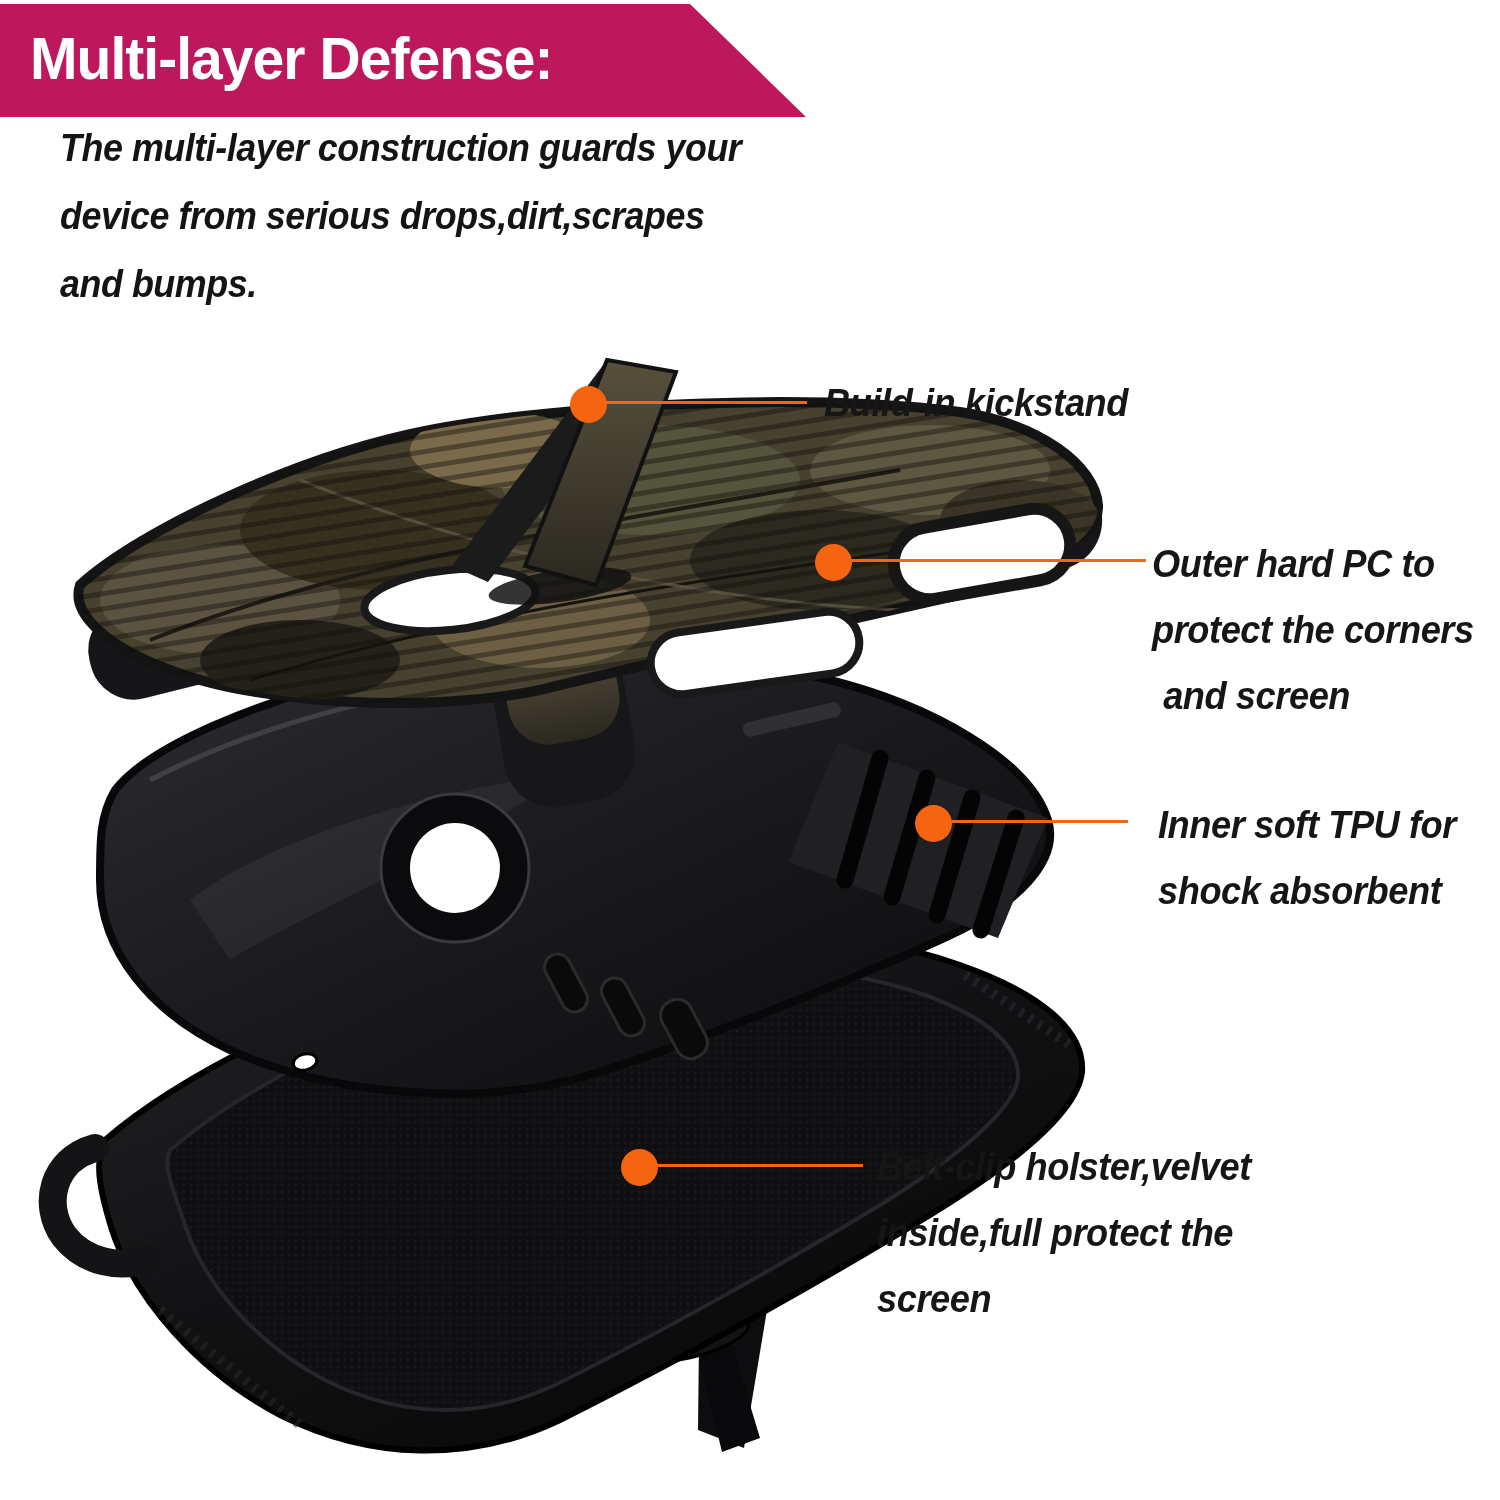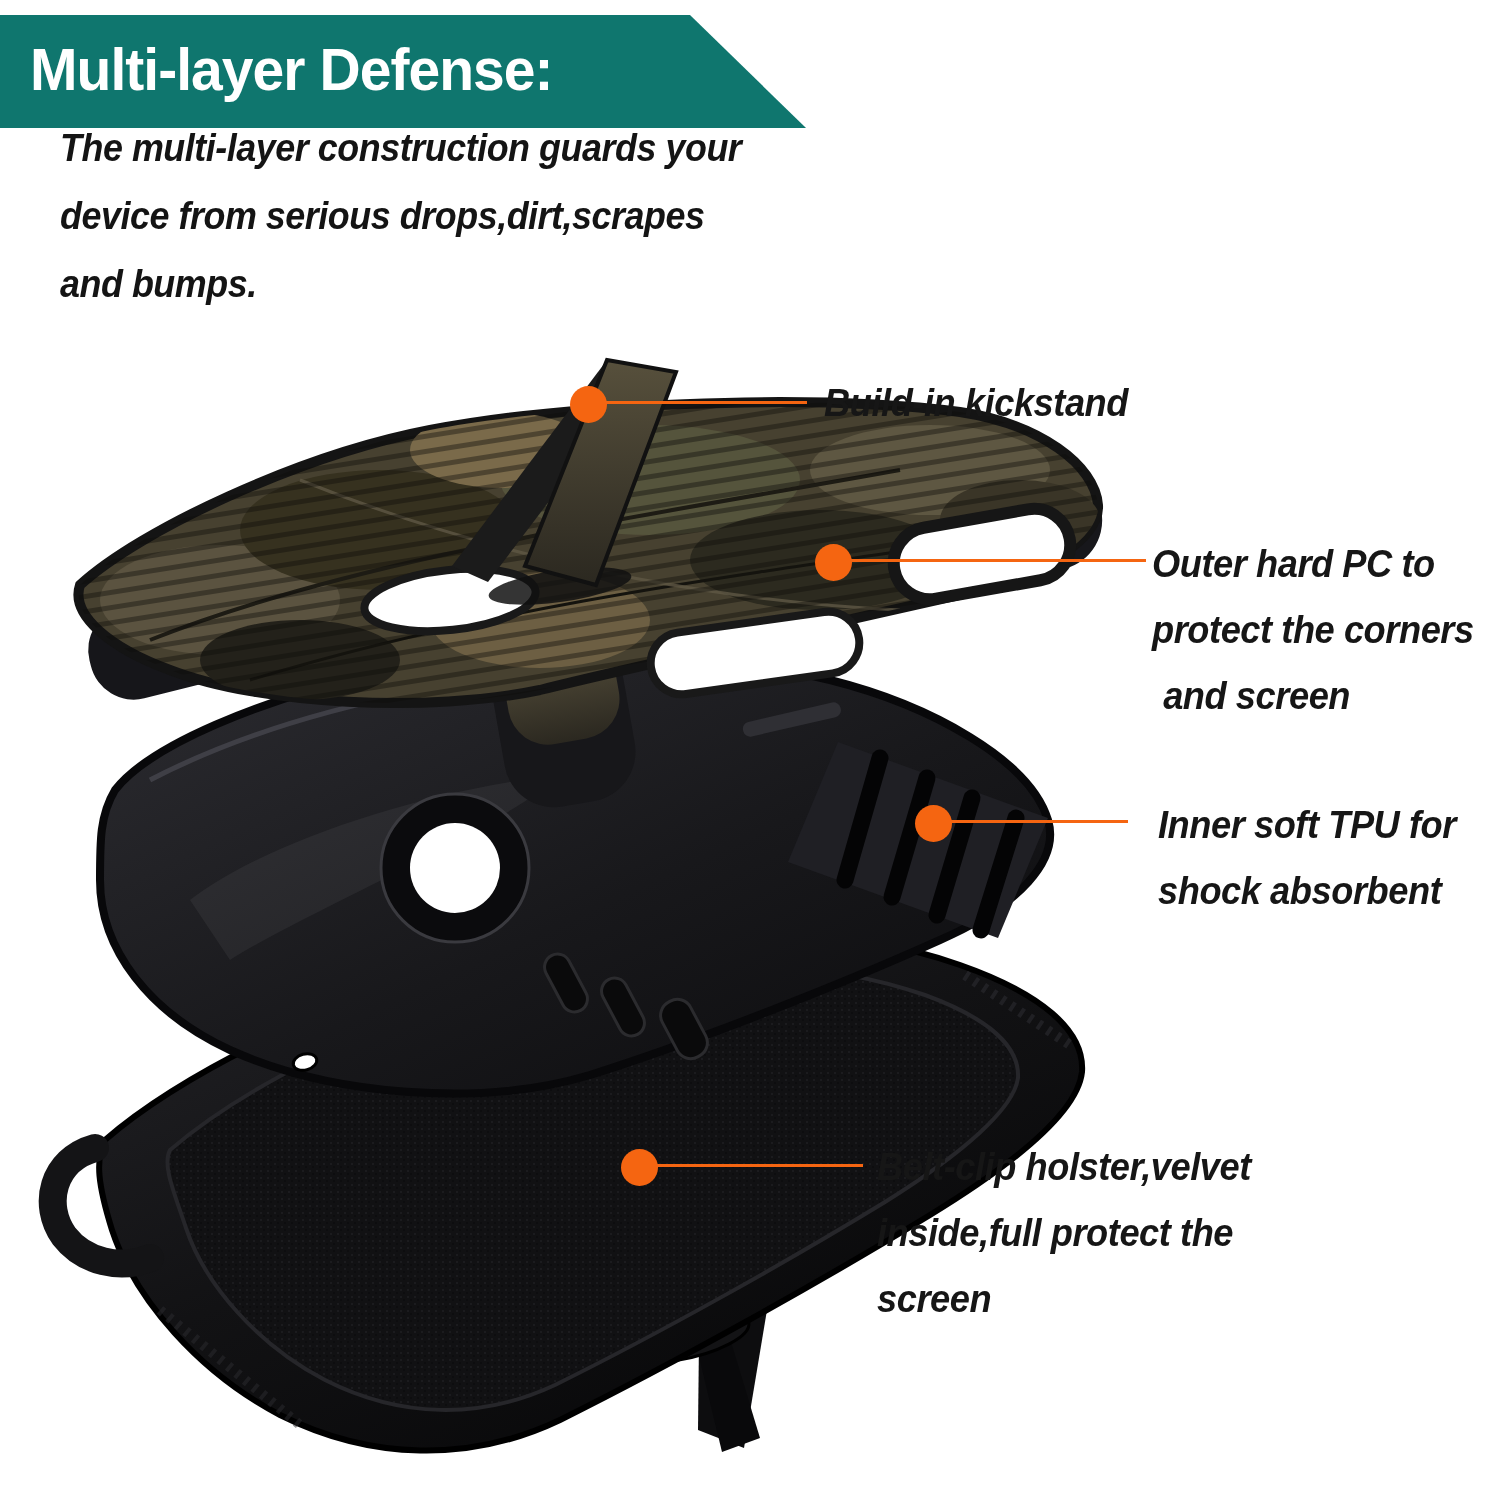--- a/index.html
+++ b/index.html
@@ -2,21 +2,21 @@
 <html><head>
 <meta charset="utf-8">
 <style>
   html,body{margin:0;padding:0;background:#ffffff;}
   .stage{
     position:relative;width:1500px;height:1500px;background:#ffffff;overflow:hidden;
     font-family:"Liberation Sans", sans-serif;
   }
   
   .banner{
-    position:absolute;left:0;top:15px;width:900px;height:113px;background:#0f766e;
+    position:absolute;left:0;top:4px;width:900px;height:113px;background:#be185d;
     clip-path:polygon(0 0,690px 0,806px 113px,0 113px);
   }
   .banner-title{
     position:absolute;left:30px;top:0;height:113px;line-height:110px;
     color:#ffffff;font-size:60px;font-weight:bold;white-space:nowrap;
     transform:scaleX(0.95);transform-origin:0 0;letter-spacing:-1px;
   }
   
   .intro{position:absolute;left:60px;top:114px;transform:scaleX(0.92);transform-origin:0 0;}
   .intro-line{

